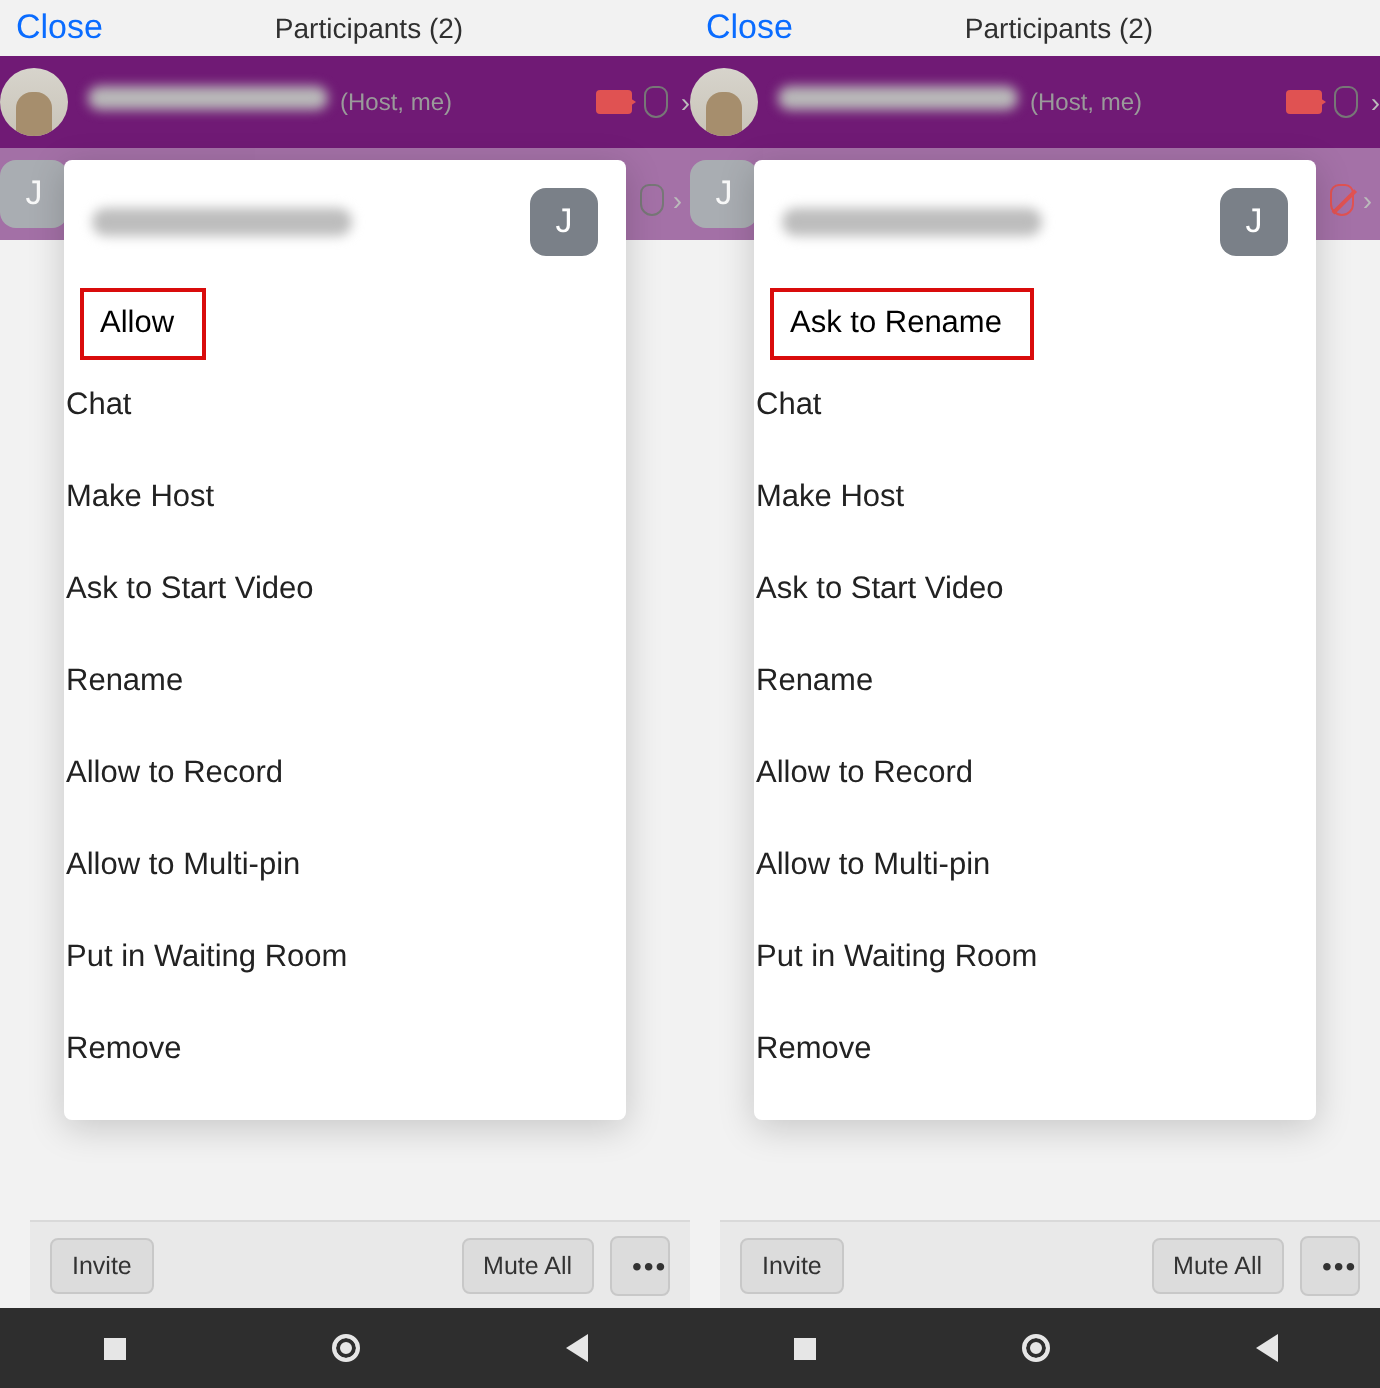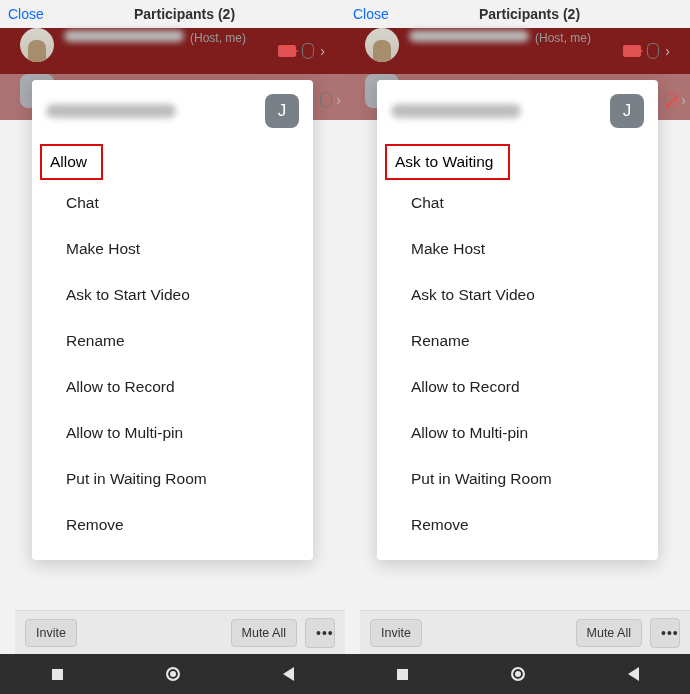--- a/index.html
+++ b/index.html
@@ -1,40 +1,40 @@
 <!DOCTYPE html>
 <html><head>
 <meta charset="utf-8">
 <style>
   *{box-sizing:border-box;margin:0;padding:0;font-family:-apple-system,Helvetica,Arial,sans-serif}
   body{background:#ececec;width:690px;height:694px;overflow:hidden;position:relative}
   .shot{position:absolute;top:0;width:345px;height:694px;background:#f2f2f2}
   .shot.left{left:0}.shot.right{left:345px}
   .hdr{height:28px;display:flex;align-items:center;background:#f2f2f2;padding:0 8px}
-  .hdr .close{color:#0a6cff;font-size:14px;width:64px}
-  .hdr .title{flex:1;text-align:center;font-weight:700;font-size:14px;color:#303030;margin-left:-40px}
-  .row{height:46px;display:flex;padding:0 20px;background:#7f1d1d;gap:10px}
+  .hdr .close{color:#0a6cff;font-size:17px;width:64px}
+  .hdr .title{flex:1;text-align:center;font-weight:400;font-size:14px;color:#303030;margin-left:-40px}
+  .row{height:46px;display:flex;align-items:center;padding:0 0;background:#701a75;gap:10px}
   .ava{width:34px;height:34px;border-radius:50%;background:linear-gradient(#d7d4cc,#c9c4b8);display:flex;align-items:flex-end;justify-content:center;overflow:hidden}
   .ava::after{content:"";width:18px;height:22px;background:#a68e6d;border-radius:8px 8px 0 0}
   .avaJ{width:34px;height:34px;border-radius:8px;background:#7a8088;color:#fff;font-size:17px;display:flex;align-items:center;justify-content:center}
   .nm{flex:1}
   .nm .blur{display:inline-block;height:12px;width:120px;background:#b9b9b9;border-radius:6px;filter:blur(3px)}
   .meta{font-size:12px;color:#9a9a9a;margin-left:6px;vertical-align:middle}
   .ic{display:flex;align-items:center;gap:6px}
   .cam{width:18px;height:12px;background:#e05252;position:relative;border-radius:2px}
   .cam::after{content:"";position:absolute;right:-6px;top:2px;border:4px solid transparent;border-left:6px solid #e05252}
   .mic{width:12px;height:16px;border:1.5px solid #777;border-radius:6px 6px 8px 8px;position:relative}
   .mic.mut{border-color:#e05252}
   .mic.mut::after{content:"";position:absolute;left:-2px;top:7px;width:16px;height:1.5px;background:#e05252;transform:rotate(-45deg)}
   .chev{color:#bbb;font-size:14px}
   .menu{position:absolute;top:80px;left:32px;right:32px;background:#fff;border-radius:4px;box-shadow:0 4px 18px rgba(0,0,0,.18);padding:0 0 12px}
   .mhead{display:flex;align-items:center;padding:14px 14px 10px;gap:10px}
   .mhead .blur{height:14px;width:130px;background:#bdbdbd;border-radius:7px;filter:blur(3px)}
   .mhead .sp{flex:1}
-  .menu .item{padding:14px 34px;font-size:15.5px;color:#222;cursor:pointer}
+  .menu .item{padding:14px 1px;font-size:15.5px;color:#222;cursor:pointer}
   .hl{border:2.5px solid #d90c0c;display:inline-block;padding:7px 14px 7px 8px;margin:6px 0 0 8px;font-size:15.5px}
   .ftr{position:absolute;bottom:40px;left:15px;right:0;height:44px;background:#e9e9e9;border-top:1px solid #d9d9d9;display:flex;align-items:center;padding:0 10px;gap:8px}
   .btn{background:#dcdcdc;border:1px solid #c8c8c8;border-radius:4px;font-size:12.5px;color:#333;padding:6px 10px;cursor:pointer}
   .ftr .sp{flex:1}
   .more{width:30px;text-align:center;font-size:14px;letter-spacing:1px}
   .nav{position:absolute;bottom:0;left:0;right:0;height:40px;background:#2e2e2e;display:flex;align-items:center;justify-content:space-around;color:#e6e6e6;font-size:13px}
   .sq{width:11px;height:11px;background:#e6e6e6}
   .crc{width:14px;height:14px;border-radius:50%;border:2px solid #e6e6e6;background:#e6e6e6;box-shadow:inset 0 0 0 2px #2e2e2e}
   .tri{width:0;height:0;border-top:7px solid transparent;border-bottom:7px solid transparent;border-right:11px solid #e6e6e6}
   .peek{position:absolute;top:92px;display:flex;align-items:center;gap:4px}
@@ -116,21 +116,21 @@
     <div class="mic mut"></div>
     <div class="chev">›</div>
   </div>
 
   <div class="menu">
     <div class="mhead">
       <span class="blur"></span>
         <span class="sp"></span>
       <div class="avaJ">J</div>
     </div>
-    <div class="hl">Ask to Waiting</div>
+    <div class="hl">Ask to Rename</div>
     <div class="item">Chat</div>
     <div class="item">Make Host</div>
     <div class="item">Ask to Start Video</div>
     <div class="item">Rename</div>
     <div class="item">Allow to Record</div>
     <div class="item">Allow to Multi-pin</div>
     <div class="item">Put in Waiting Room</div>
     <div class="item">Remove</div>
   </div>
 

